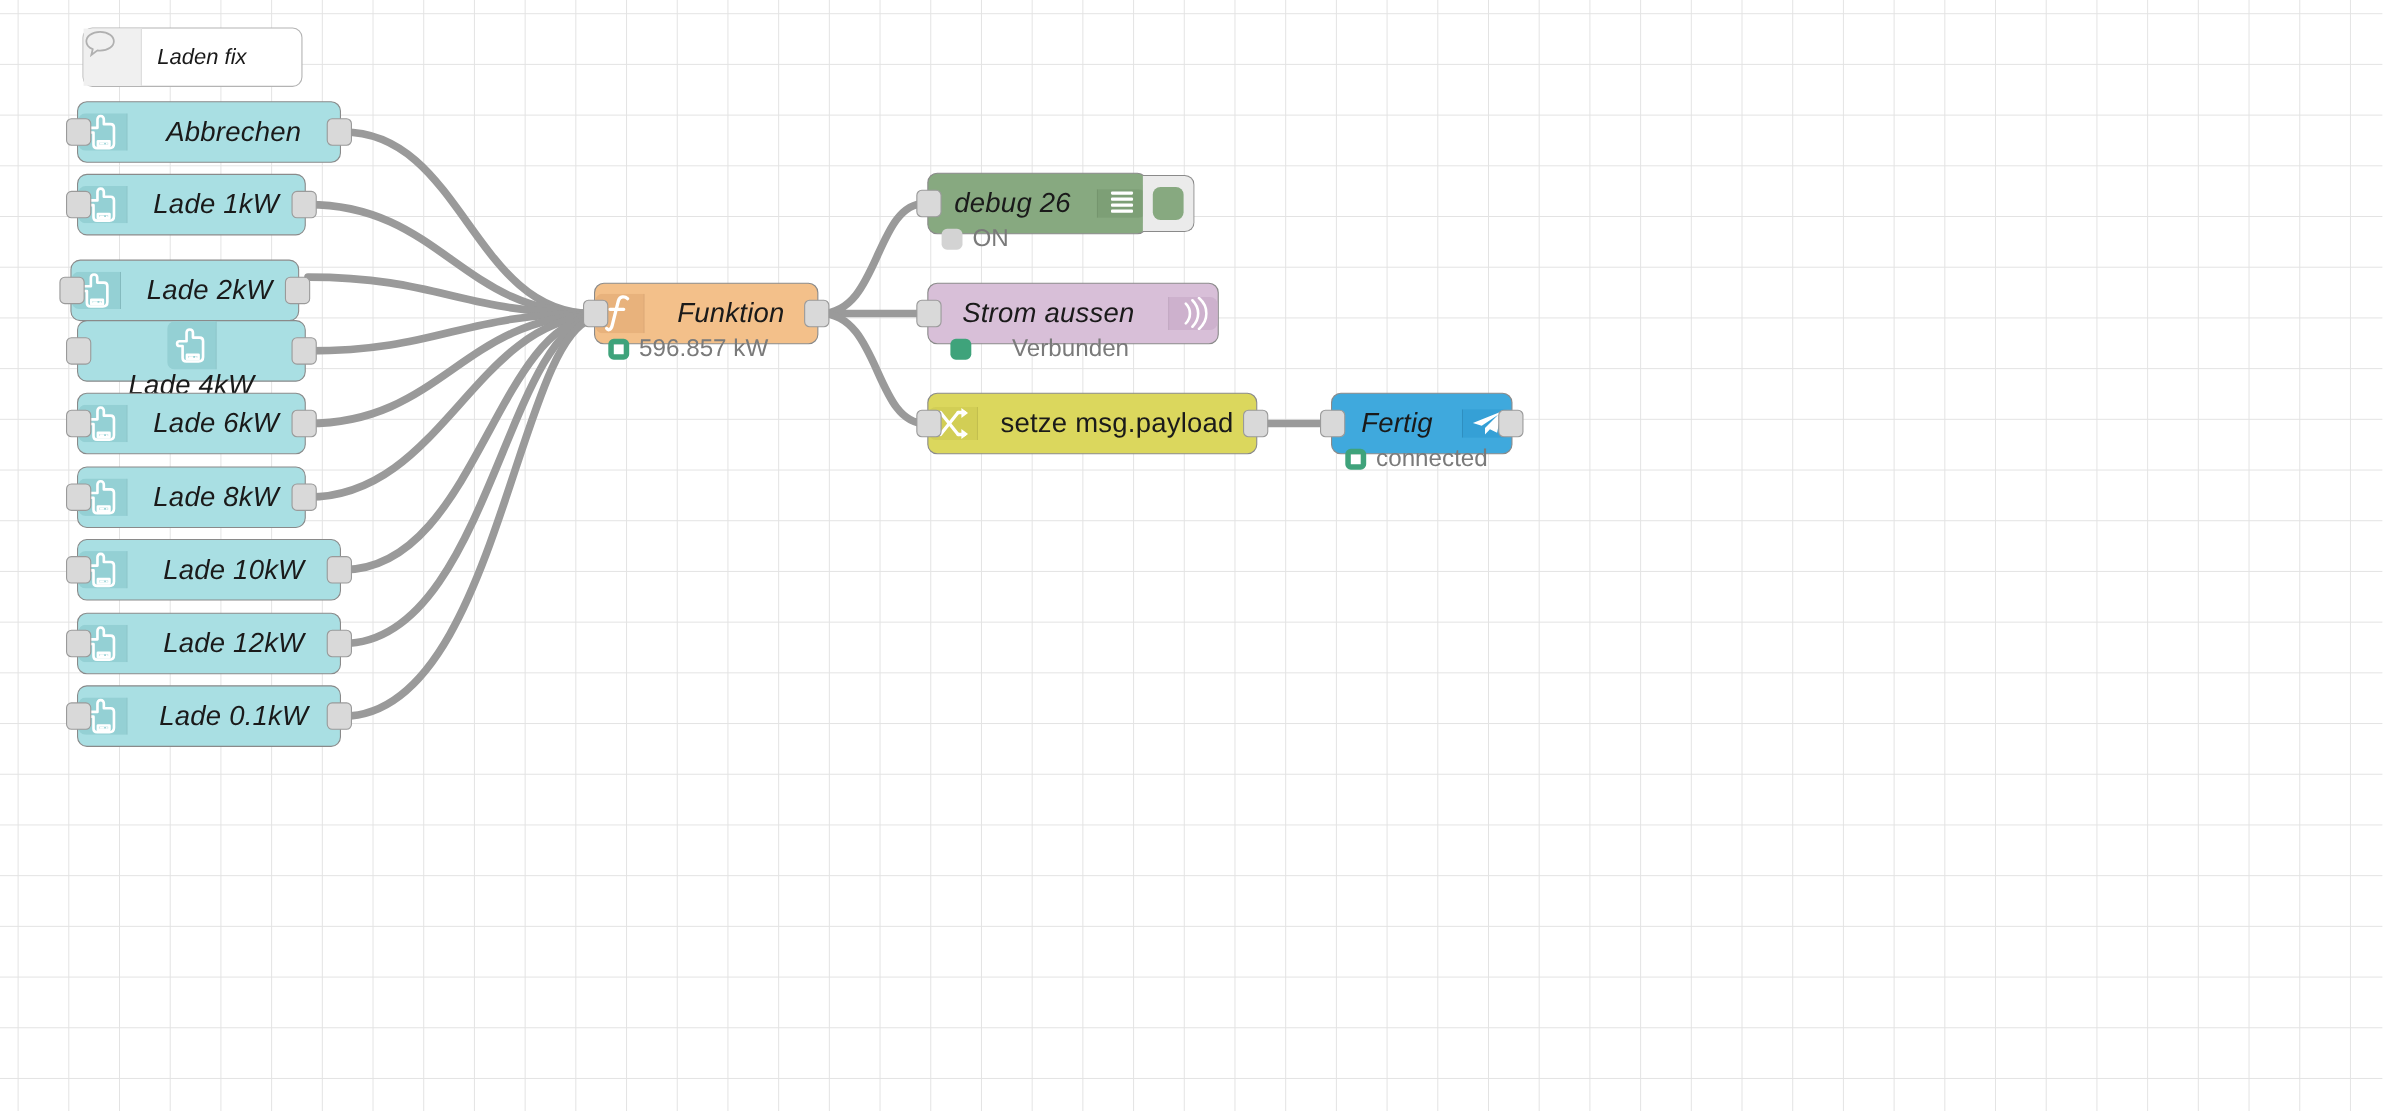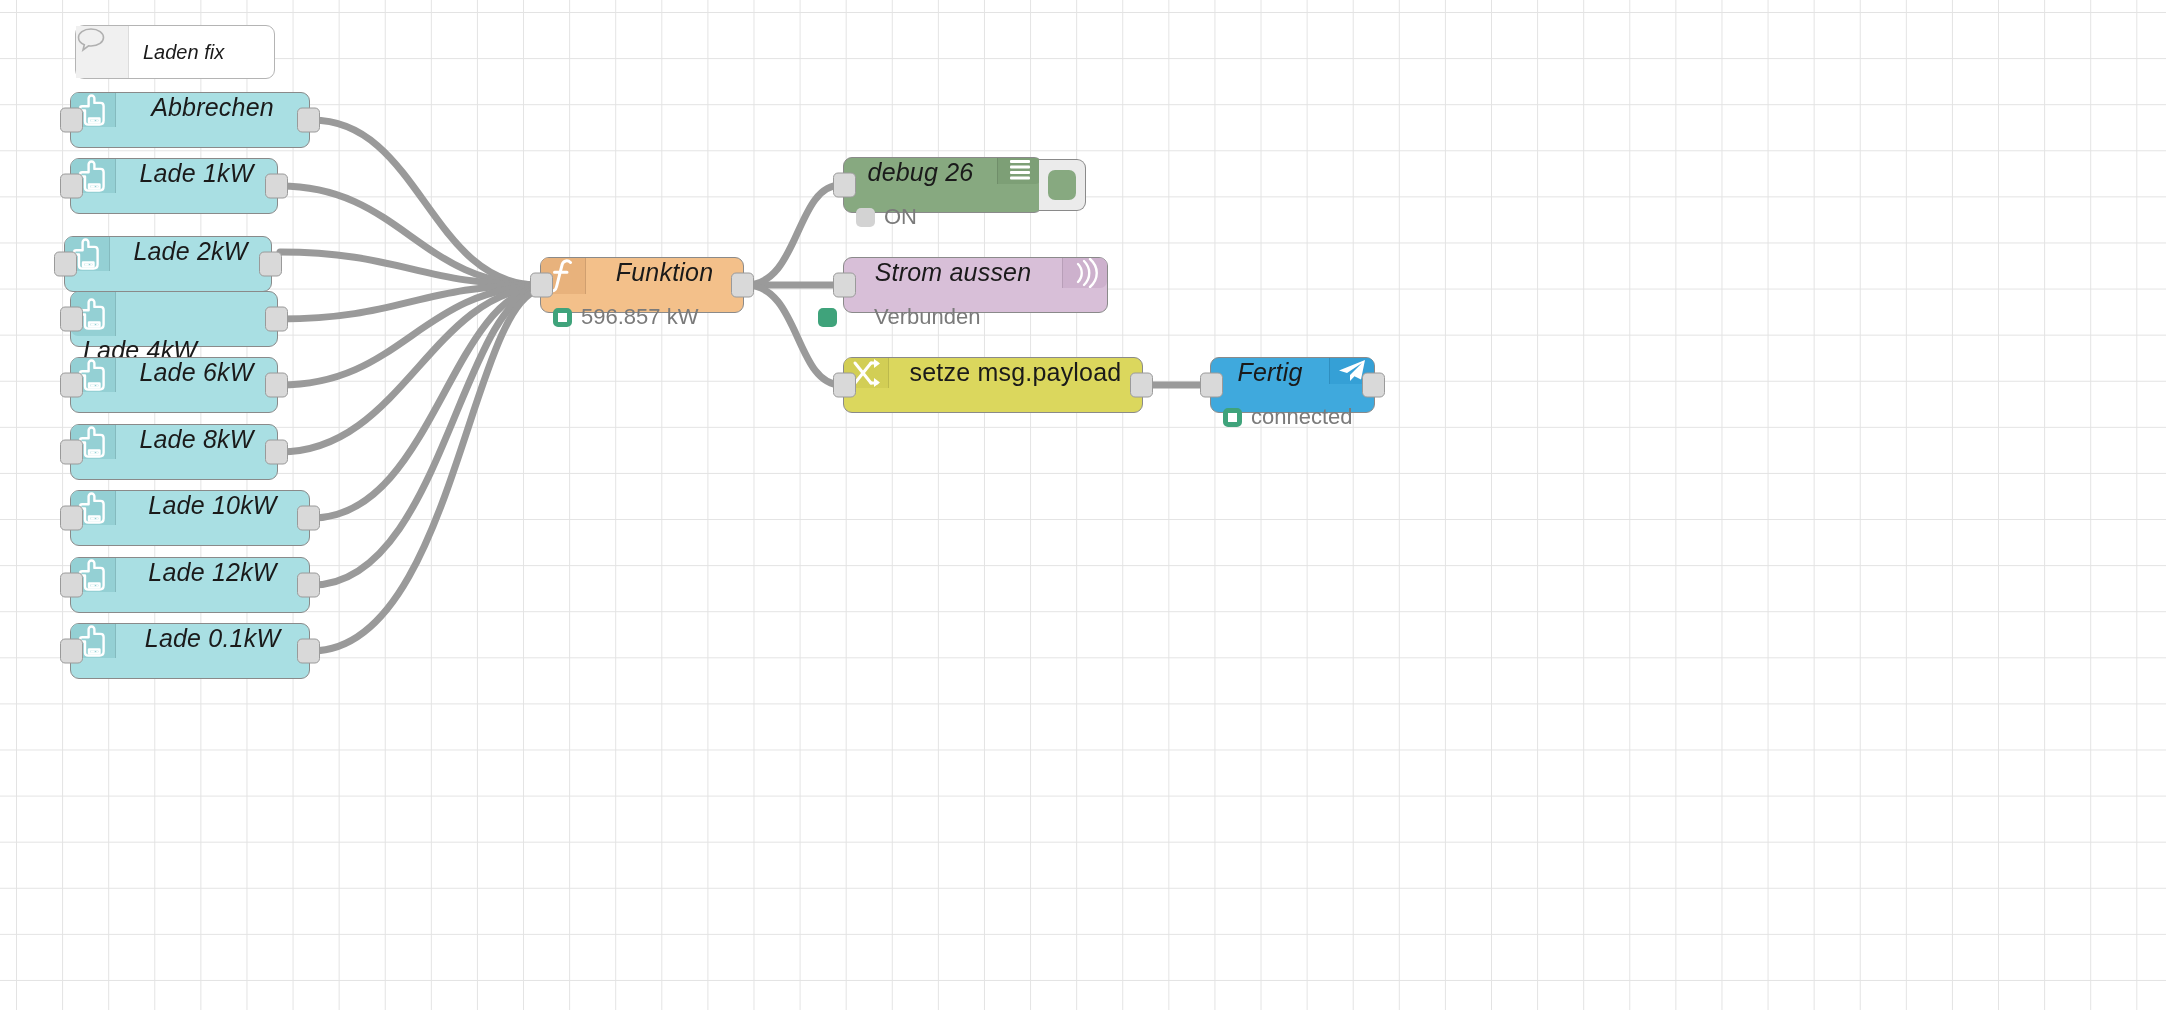--- a/index.html
+++ b/index.html
@@ -34,21 +34,21 @@
     stroke-width: 7;
     stroke-linecap: round;
   }
   
   .node {
     position: absolute;
     box-sizing: border-box;
     border: 1.5px solid #8a8a8a;
     border-radius: 9px;
     display: flex;
-    align-items: flex-start;
+    align-items: center;
     height: 56px;
     box-shadow: none;
   }
   .node .icon-box {
     width: 44px;
     flex: 0 0 44px;
     display: flex;
     align-items: center;
     justify-content: center;
     border-top-left-radius: 7px;
@@ -392,21 +392,21 @@
     <div class="icon-box right" style="background:#cdb1cd;">
       <svg class="glyph" width="26" height="30" viewBox="0 0 26 30">
         <g fill="none" stroke="#ffffff" stroke-width="2.4" stroke-linecap="round">
           <path d="M6 6 C11 11 11 19 6 24"></path>
           <path d="M12 3 C19 10 19 20 12 27"></path>
           <path d="M18 1 C27 9 27 21 18 29"></path>
         </g>
       </svg>
     </div>
   </div>
-  <div class="status" style="left:818px; top:304px;gap:37px;">
+  <div class="status" style="left:864px; top:304px;gap:37px;">
     <span class="dot fill-green"></span>
     <span>Verbunden</span>
   </div>
 
   <div class="node" style="left:1210px; top:357px; width:165px; background:#3fa9dd;">
     <div class="port in"></div>
     <div class="port out"></div>
     <div class="label">Fertig</div>
     <div class="icon-box right" style="background:#35a0d6;">
       <svg class="glyph" width="30" height="26" viewBox="0 0 30 26">

